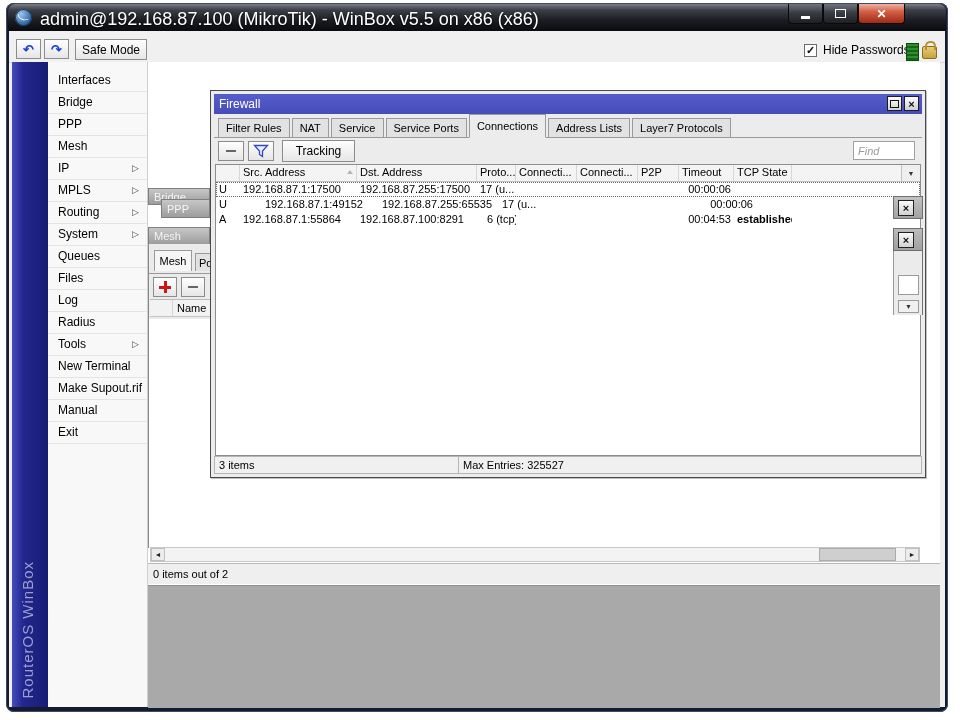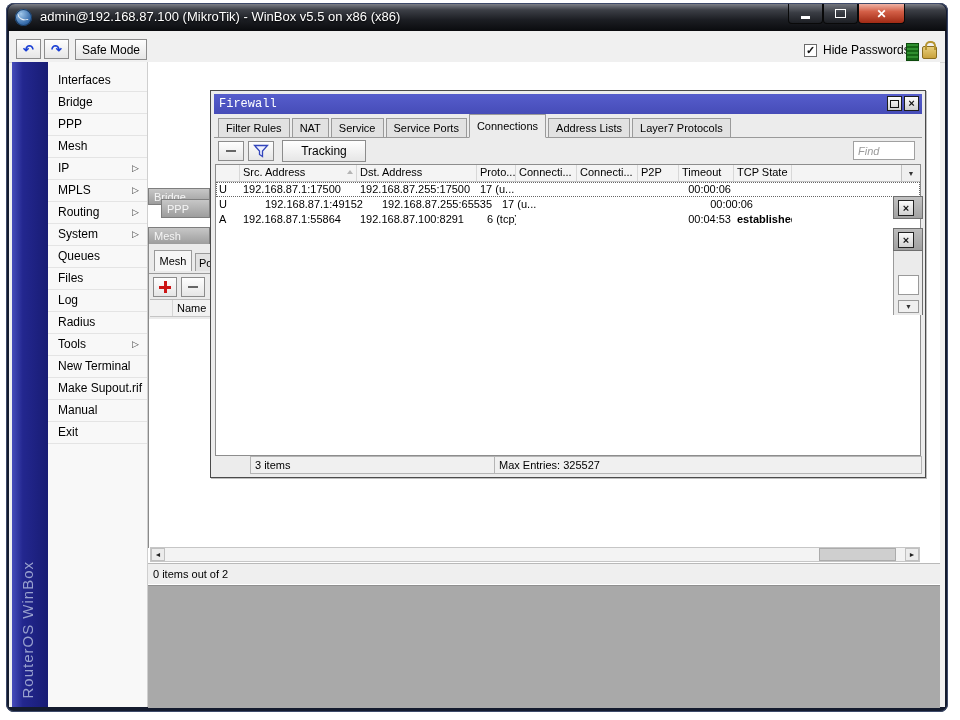--- a/index.html
+++ b/index.html
@@ -3,21 +3,21 @@
 <meta charset="utf-8">
 <style>
   html,body{margin:0;padding:0;background:#fff;font-family:"Liberation Sans",sans-serif;}
   #screen{position:relative;width:960px;height:720px;background:#fff;overflow:hidden;}
   .abs{position:absolute;}
   
   .frame{left:6px;top:3px;width:942px;height:709px;background:#141b2e;border-radius:8px;box-shadow:inset 0 0 0 1px #3e4a6a;}
   .titlebar{left:8px;top:4px;width:938px;height:27px;border-radius:7px 7px 0 0;background:linear-gradient(180deg,#7c7f87 0%,#3c3f46 22%,#1b1d22 60%,#0a0b0e 100%);display:flex;align-items:center;}
   .app-icon{left:15px;top:9px;width:17px;height:17px;border-radius:50%;background:radial-gradient(circle at 35% 30%,#9cc4e8,#3a6fae 60%,#1d4a85);box-shadow:inset 0 0 0 1px #17395f;}
   .app-icon::after{content:"";position:absolute;left:3px;top:4px;width:9px;height:7px;border:1.5px solid rgba(255,255,255,.85);border-top:none;border-right:none;border-radius:0 0 0 9px;transform:rotate(-12deg);}
-  .title-text{left:40px;top:9px;color:#fff;font-size:13px;white-space:nowrap;text-shadow:0 1px 2px #000;}
+  .title-text{left:40px;top:9px;color:#fff;font-size:18px;white-space:nowrap;text-shadow:0 1px 2px #000;}
   .winctl{top:4px;height:19px;border:1px solid #090909;border-top:none;border-radius:0 0 4px 4px;background:linear-gradient(180deg,#72757d,#3a3d44 45%,#1d1f24);display:flex;align-items:center;justify-content:center;color:#fff;}
   .winctl.min{left:788px;width:33px;}
   .winctl.max{left:823px;width:33px;}
   .winctl.close{left:858px;width:45px;background:linear-gradient(180deg,#efb3a5,#d35f47 40%,#a02a14);font-size:12px;font-weight:bold;}
   .min-glyph{width:9px;height:3px;background:#fff;margin-top:8px;}
   .max-glyph{width:9px;height:7px;border:1px solid #fff;background:transparent;}
   
   .client{left:9px;top:31px;width:936px;height:676px;background:#f0f0f0;}
   
   .main-toolbar{left:9px;top:31px;width:936px;height:31px;background:#f0f0f0;border-bottom:1px solid #d6d6d6;}
@@ -66,47 +66,47 @@
   .frag-mesh-b{left:893px;top:251px;width:30px;height:64px;background:#ebebeb;border-left:1px solid #9a9a9a;border-right:1px solid #6f6f6f;}
   .frag-input{position:absolute;left:4px;top:24px;width:21px;height:20px;background:#fff;border:1px solid #9a9a9a;box-sizing:border-box;}
   .frag-drop{position:absolute;left:4px;top:49px;width:21px;height:13px;background:#f0f0f0;border:1px solid #9a9a9a;font-size:7px;color:#333;display:flex;align-items:center;justify-content:center;box-sizing:border-box;}
   
   .h-scroll{left:150px;top:547px;width:770px;height:15px;background:#f3f3f3;border:1px solid #c6c6c6;box-sizing:border-box;z-index:1;display:block;}
   .scroll-arrow{position:absolute;top:0;width:14px;height:13px;background:#ececec;border:1px solid #c0c0c0;font-size:7px;color:#222;display:flex;align-items:center;justify-content:center;box-sizing:border-box;}
   .scroll-thumb{position:absolute;left:668px;top:0;width:77px;height:13px;background:#cfcfcf;border:1px solid #ababab;box-sizing:border-box;}
   .bg-status{left:148px;top:563px;width:792px;height:21px;background:#efefef;border-top:1px solid #b9b9b9;font-size:11px;line-height:20px;padding-left:5px;box-sizing:border-box;z-index:1;}
   
   .fw{left:210px;top:90px;width:716px;height:388px;background:#ececec;border:1px solid #4a4a4a;box-shadow:1px 1px 0 rgba(0,0,0,.25);box-sizing:border-box;z-index:20;padding:3px;}
-  .fw-titlebar{position:relative;height:20px;background:linear-gradient(180deg,#565dcc,#464cb8);display:flex;align-items:center;color:#fff;font-size:12px;padding-left:5px;font-family:Liberation Mono, monospace;}
+  .fw-titlebar{position:relative;height:20px;background:linear-gradient(180deg,#565dcc,#464cb8);display:flex;align-items:center;color:#fff;font-size:12px;padding-left:5px;}
   .fw-ctl{position:absolute;top:2px;width:15px;height:15px;background:linear-gradient(180deg,#fdfdfd,#cfcfcf);border:1px solid #1d1d1d;display:flex;align-items:center;justify-content:center;color:#111;box-sizing:border-box;}
   .fw-max{right:20px;}
   .fw-close{right:3px;font-size:11px;font-weight:bold;}
   .fw-max-glyph{width:7px;height:6px;border:1px solid #111;}
   .fw-tabs{position:relative;height:24px;display:flex;align-items:flex-end;padding-left:4px;border-bottom:1px solid #9a9a9a;box-sizing:border-box;}
   .fw-tab{height:19px;background:#e2e2e2;border:1px solid #9a9a9a;border-bottom:none;font-size:11px;padding:0 7px;line-height:18px;margin-right:2px;box-sizing:border-box;white-space:nowrap;}
   .fw-tab.active{height:24px;background:#ececec;line-height:23px;position:relative;z-index:2;margin-bottom:-1px;border-bottom:1px solid #ececec;}
   .fw-toolbar{position:relative;height:26px;}
   .fw-minus{position:absolute;left:4px;top:3px;width:26px;height:20px;}
   .fw-funnel{position:absolute;left:34px;top:3px;width:26px;height:20px;}
-  .fw-tracking{position:absolute;left:68px;top:2px;width:84px;height:22px;font-size:12px;}
+  .fw-tracking{position:absolute;left:68px;top:2px;width:73px;height:22px;font-size:12px;}
   .fw-find{position:absolute;right:7px;top:3px;width:62px;height:19px;border:1px solid #a0a0a0;background:#fff;font-style:italic;font-size:11px;color:#999;padding:0 4px;box-sizing:border-box;font-family:"Liberation Sans",sans-serif;}
   .fw-find::placeholder{color:#9a9a9a;font-style:italic;}
   .fw-table{position:relative;margin:0 1px;height:292px;background:#fff;border:1px solid #8d8d8d;overflow:hidden;box-sizing:border-box;}
   .fw-thead{display:flex;height:17px;background:#f4f4f4;border-bottom:1px solid #c2c2c2;font-size:11px;box-sizing:border-box;}
   .hc{border-right:1px solid #d8d8d8;padding:0 3px;line-height:15px;white-space:nowrap;overflow:hidden;box-sizing:border-box;position:relative;}
   .hc .sortmark{position:absolute;right:3px;top:5px;width:0;height:0;border-left:3px solid transparent;border-right:3px solid transparent;border-bottom:4px solid #b5b5b5;}
   .hc-filler{flex:1;border-right:none;}
   .hc-drop{width:18px;background:#efefef;border-left:1px solid #c2c2c2;display:flex;align-items:center;justify-content:center;font-size:7px;color:#333;}
   .fw-row{display:flex;height:15px;font-size:11px;line-height:14px;box-sizing:border-box;}
   .fw-row.selected{outline:1px dotted #666;outline-offset:-1px;}
   .tc{padding:0 3px;white-space:nowrap;overflow:hidden;box-sizing:border-box;}
   .tc.right{text-align:right;}
   .fw-status{position:absolute;left:3px;right:3px;bottom:3px;height:18px;display:flex;font-size:11px;}
   .fw-status-cell{background:#f0f0f0;border:1px solid #b5b5b5;line-height:16px;padding-left:4px;box-sizing:border-box;}
-  .fw-status-c1{width:244px;border-right:none;margin-left:36px;}
+  .fw-status-c1{width:244px;border-right:none;}
   .fw-status-c2{flex:1;}
 </style>
 </head>
 <body>
 
 <div id="screen">
   <div class="abs frame"></div>
 
   <div class="abs titlebar"></div>
   <div class="abs app-icon"></div>

